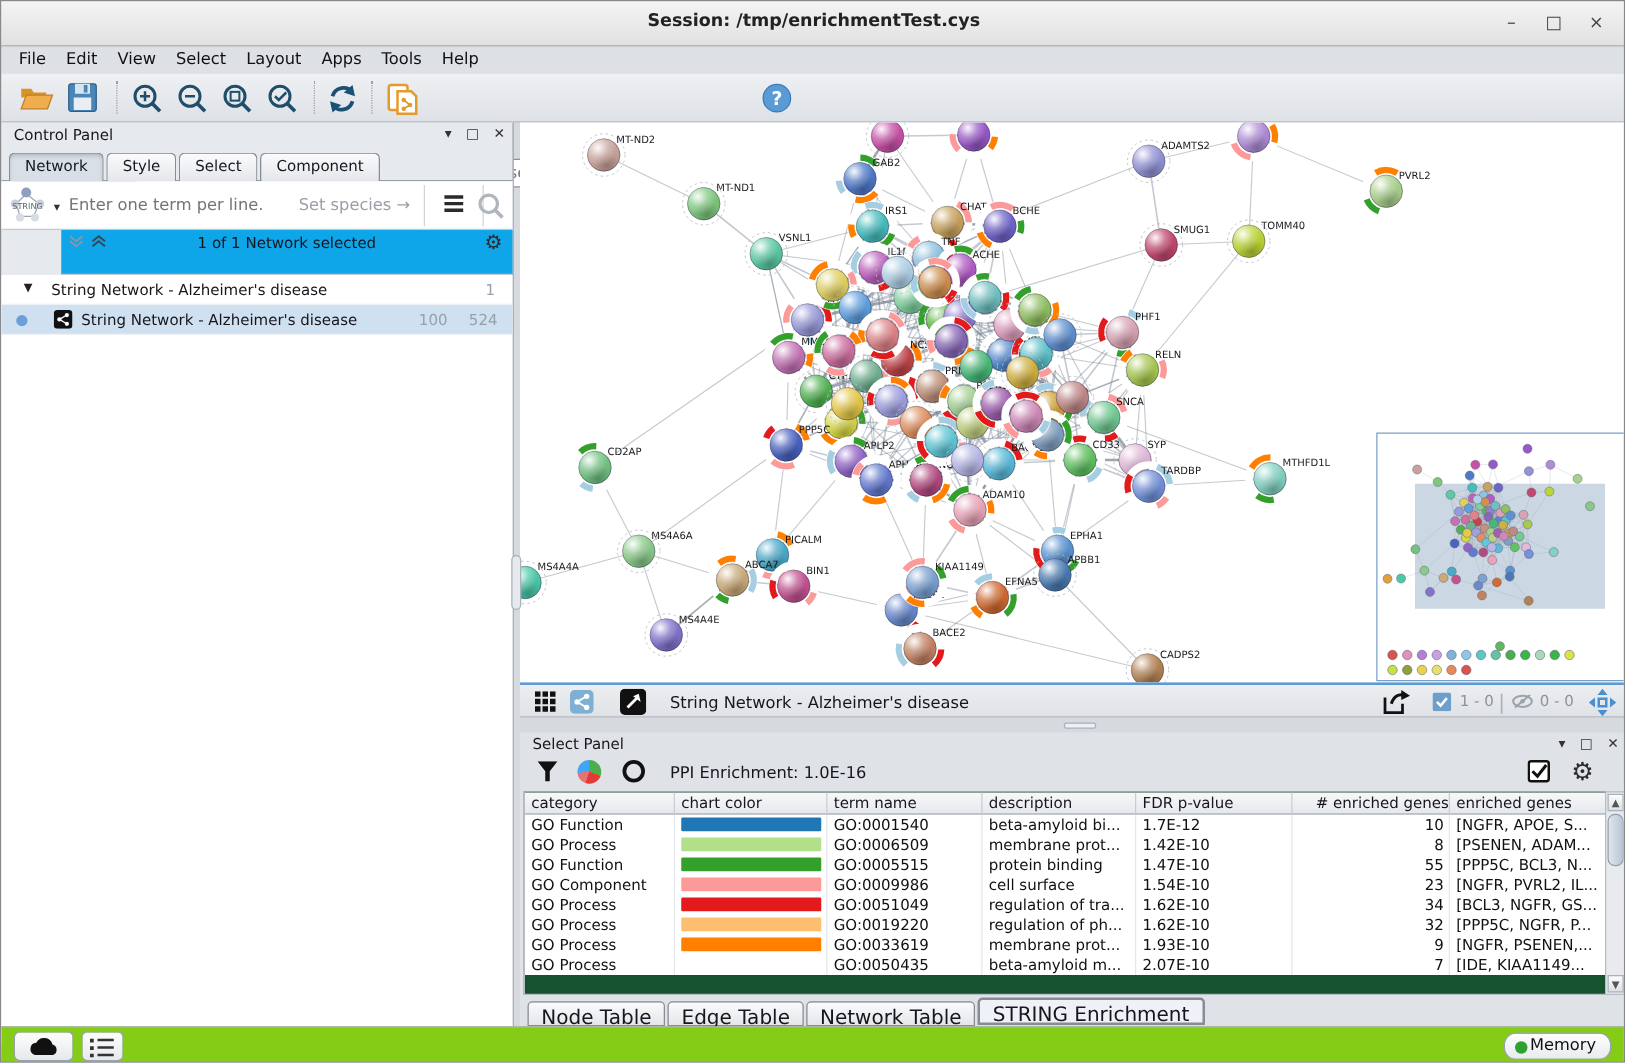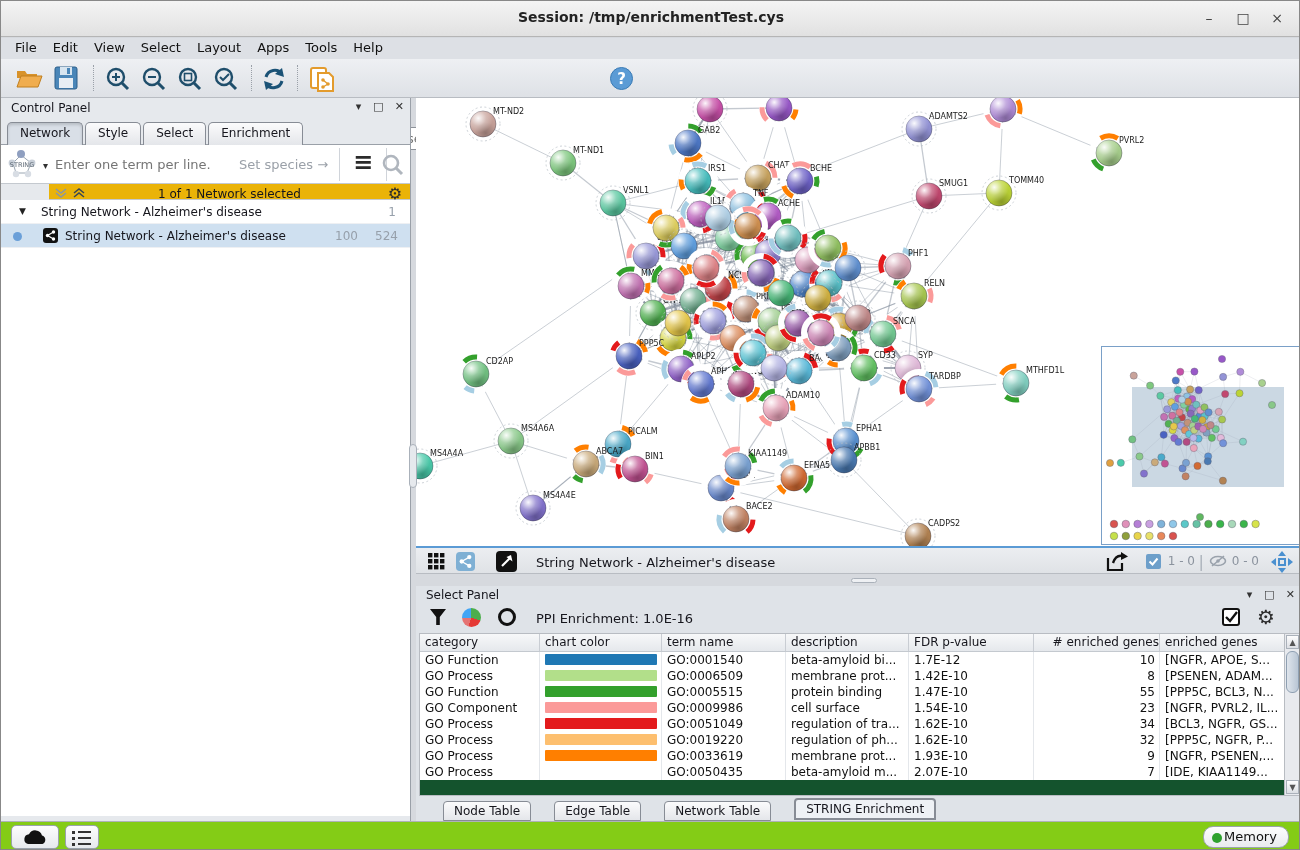--- a/index.html
+++ b/index.html
@@ -23,21 +23,21 @@
   .panel-icons{position:absolute;right:6px;top:2px;font-size:11px;color:#333;}
   .panel-icons span{margin-left:8px;}
   #cp-tabs{position:relative;height:26px;padding-left:6px;border-bottom:1px solid #9aa0a8;}
   .tab{display:inline-block;position:relative;top:3px;height:23px;padding:3px 12px 0 12px;font-size:12px;color:#16161d;background:linear-gradient(#fbfbfc,#e4e6ea);border:1px solid #878c95;border-bottom:none;border-radius:5px 5px 0 0;margin-right:2px;}
   .tab.active{background:#d9dfe7;font-weight:normal;box-shadow:inset 0 2px 3px rgba(0,0,0,.15);}
   #string-bar{position:relative;height:39px;background:#fff;border-bottom:1px solid #c4c9cf;}
   #string-input{position:absolute;left:52px;top:6px;width:270px;height:26px;border:none;outline:none;font-size:13px;color:#333;}
   #species-label{position:absolute;left:238px;top:12px;font-size:13px;color:#9aa0a8;}
   #string-menu-icon{position:absolute;left:338px;top:3px;font-size:24px;font-weight:bold;color:#2b2b2b;border-left:1px solid #d0d4da;border-right:1px solid #d0d4da;padding:0 13px;height:33px;}
   #string-search-icon{position:absolute;left:380px;top:8px;}
-  #sel-bar{position:relative;height:16px;background:#eab308;border-bottom:1px solid #c4c9cf;font-size:12px;margin-left:48px;}
+  #sel-bar{position:relative;height:36px;background:#0ea5e9;border-bottom:1px solid #c4c9cf;font-size:12px;margin-left:48px;}
   #sel-bar .center{position:absolute;left:0;right:0;top:3px;text-align:center;color:#16161d;}
   #net-tree{background:#fff;height:616px;}
   .tree-row{position:relative;height:24px;font-size:12px;color:#16161d;border-bottom:1px solid #eef0f3;}
   .tree-row .lbl{position:absolute;top:5px;}
   .tree-row.selected{background:#cfe0f0;}
   .cnt{position:absolute;top:5px;color:#97a0ab;text-align:right;}
   
   #network-view{position:absolute;left:415px;top:97px;width:885px;height:448px;background:#fff;overflow:hidden;}
   #divider{position:absolute;left:408px;top:443px;width:8px;height:44px;border:1px solid #aab1ba;border-radius:4px;background:#e6e9ed;}
   #birdseye{position:absolute;left:685px;top:248px;width:199px;height:199px;background:#fff;border:1px solid #7aa0c8;}
@@ -55,21 +55,21 @@
   .thead{display:flex;height:18px;background:linear-gradient(#f7f8f9,#e5e8ec);border-bottom:1px solid #c4c9cf;font-size:12px;color:#16161d;}
   .thead .cell{border-right:1px solid #c9cdd3;padding:1px 0 0 5px;}
   .trow{display:flex;height:16px;font-size:12px;color:#111;background:#fff;}
   .trow .cell{border-right:1px solid #e4e7eb;padding:0 4px 0 5px;white-space:nowrap;overflow:hidden;line-height:16px;}
   .c0{width:120px;}.c1{width:122px;}.c2{width:124px;}.c3{width:123px;}.c4{width:125px;}.c5{width:126px;text-align:right;}.c6{flex:1;border-right:none!important;}
   .swatch{height:11px;margin-top:2px;border-radius:1px;}
   #vscroll{position:absolute;right:0px;top:47px;width:17px;height:163px;background:#e8eaee;border:1px solid #b8bcc2;}
   .sarrow{position:absolute;left:1px;width:13px;height:14px;text-align:center;font-size:8px;color:#555;background:linear-gradient(#fdfdfd,#dcdfe4);border:1px solid #aab1ba;line-height:14px;}
   #sthumb{position:absolute;left:1px;top:17px;width:13px;height:42px;background:linear-gradient(90deg,#dfe5ec,#b9c6d4);border:1px solid #8fa0b2;border-radius:6px;}
   #tp-tabs{position:absolute;left:6px;bottom:1px;height:22px;}
-  .btab{display:inline-block;height:20px;padding:2px 10px 0 10px;font-size:12px;color:#16161d;background:linear-gradient(#fbfbfc,#e4e6ea);border:1px solid #878c95;border-radius:4px 4px 0 0;margin-right:2px;position:relative;top:2px;margin-left:21px;}
+  .btab{display:inline-block;height:20px;padding:2px 10px 0 10px;font-size:16px;color:#16161d;background:linear-gradient(#fbfbfc,#e4e6ea);border:1px solid #878c95;border-radius:4px 4px 0 0;margin-right:2px;position:relative;top:2px;}
   .btab.active{background:#eef1f5;border-width:2px;top:0px;height:22px;}
   
   #statusbar{position:absolute;left:0;top:820px;width:1300px;height:30px;background:#84cc16;border-top:1px solid #aeb2b8;}
   .sbtn{position:absolute;top:3px;height:24px;border:1px solid #9aa2ac;border-radius:5px;background:linear-gradient(#fdfdfd,#e6e9ed);text-align:center;}
   #memory-btn{position:absolute;right:12px;top:4px;height:22px;width:86px;border:1px solid #9aa2ac;border-radius:10px;background:linear-gradient(#fdfdfd,#e9ebef);font-size:13px;color:#111;padding-top:2px;padding-left:20px;}
   #memory-dot{position:absolute;left:8px;top:6px;width:10px;height:10px;border-radius:50%;background:#2ea12e;}
   svg{display:block;}
 </style>
 </head>
 <body>
@@ -162,21 +162,21 @@
 
   <div id="control-panel">
     <div id="cp-header">
       <span>Control Panel</span>
       <span class="panel-icons">
         <span>▾</span>
         <span>□</span>
         <span style="font-weight:bold;">✕</span>
       </span>
     </div>
-    <div id="cp-tabs"><span class="tab active">Network</span><span class="tab">Style</span><span class="tab">Select</span><span class="tab">Enrichment</span><span class="tab">Legend Panel</span></div>
+    <div id="cp-tabs"><span class="tab active">Network</span><span class="tab">Style</span><span class="tab">Select</span><span class="tab">Component</span><span class="tab">Legend Panel</span></div>
     <div id="string-bar">
       <div style="position:absolute;left:4px;top:2px;">
         <svg width="44" height="34" viewBox="0 0 44 34">
           <line x1="16" y1="8" x2="8" y2="16" stroke="#9aa6b2" stroke-width="1"></line>
             <line x1="16" y1="8" x2="26" y2="16" stroke="#9aa6b2" stroke-width="1"></line>
             <line x1="8" y1="16" x2="11" y2="26" stroke="#9aa6b2" stroke-width="1"></line>
             <line x1="26" y1="16" x2="22" y2="26" stroke="#9aa6b2" stroke-width="1"></line>
             <line x1="11" y1="26" x2="22" y2="26" stroke="#9aa6b2" stroke-width="1"></line>
           <circle cx="16" cy="7" r="4" fill="#8f9fc0"></circle>
             <circle cx="7" cy="16" r="3.4" fill="#c8cfd8"></circle>

